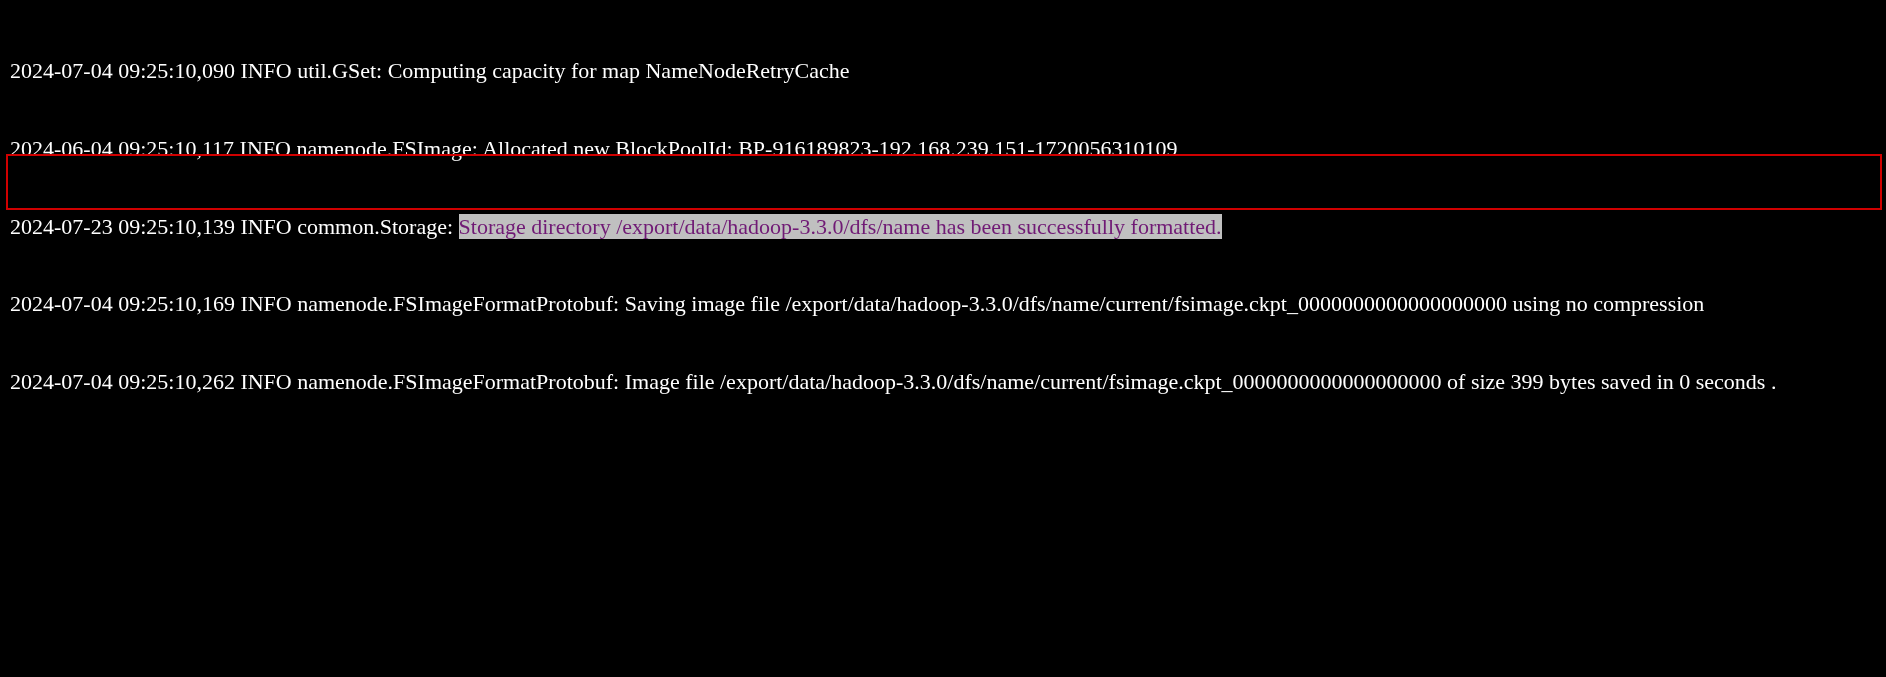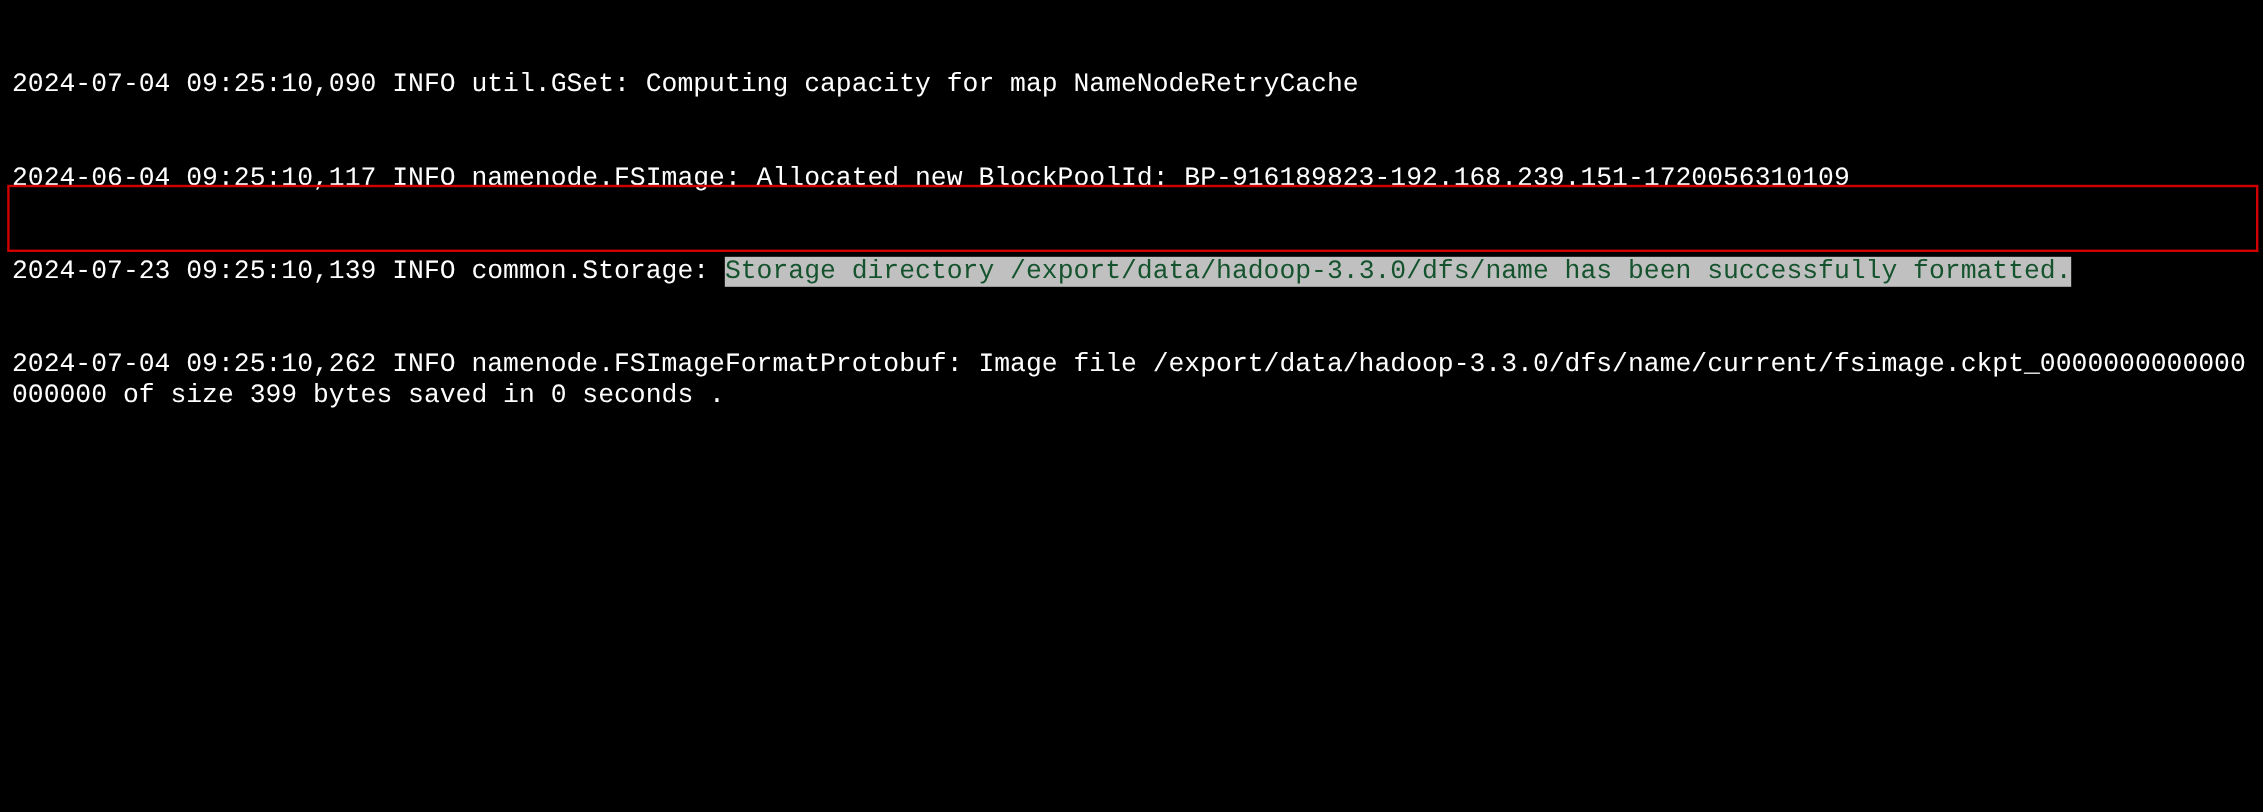--- a/index.html
+++ b/index.html
@@ -15,39 +15,41 @@
     overflow: hidden;
   }
   .terminal {
     position: relative;
     padding: 6px 10px;
     white-space: pre-wrap;
     word-break: break-all;
   }
   .line {
     display: block;
+    font-family: Liberation Serif, serif;
   }
   .sel {
     background: #c0c0c0;
-    color: #14532d;
+    color: #701a75;
   }
   .redbox {
     position: absolute;
     border: 2px solid #d00000;
     pointer-events: none;
     box-sizing: border-box;
   }
 </style>
 </head>
 <body>
 
 <div class="terminal">
   <span class="line">2024-07-04 09:25:10,090 INFO util.GSet: Computing capacity for map NameNodeRetryCache</span>
   <span class="line">2024-06-04 09:25:10,117 INFO namenode.FSImage: Allocated new BlockPoolId: BP-916189823-192.168.239.151-1720056310109</span>
   <span class="line"><span>2024-07-23 09:25:10,139 INFO common.Storage: </span><span class="sel">Storage directory /export/data/hadoop-3.3.0/dfs/name has been successfully formatted.</span></span>
+  <span class="line">2024-07-04 09:25:10,169 INFO namenode.FSImageFormatProtobuf: Saving image file /export/data/hadoop-3.3.0/dfs/name/current/fsimage.ckpt_0000000000000000000 using no compression</span>
   <span class="line">2024-07-04 09:25:10,262 INFO namenode.FSImageFormatProtobuf: Image file /export/data/hadoop-3.3.0/dfs/name/current/fsimage.ckpt_0000000000000000000 of size 399 bytes saved in 0 seconds .</span>
   
   
   
   
   
   
   
 
   <div class="redbox" style="left: 6px; top: 154px; width: 1876px; height: 56px;"></div>

